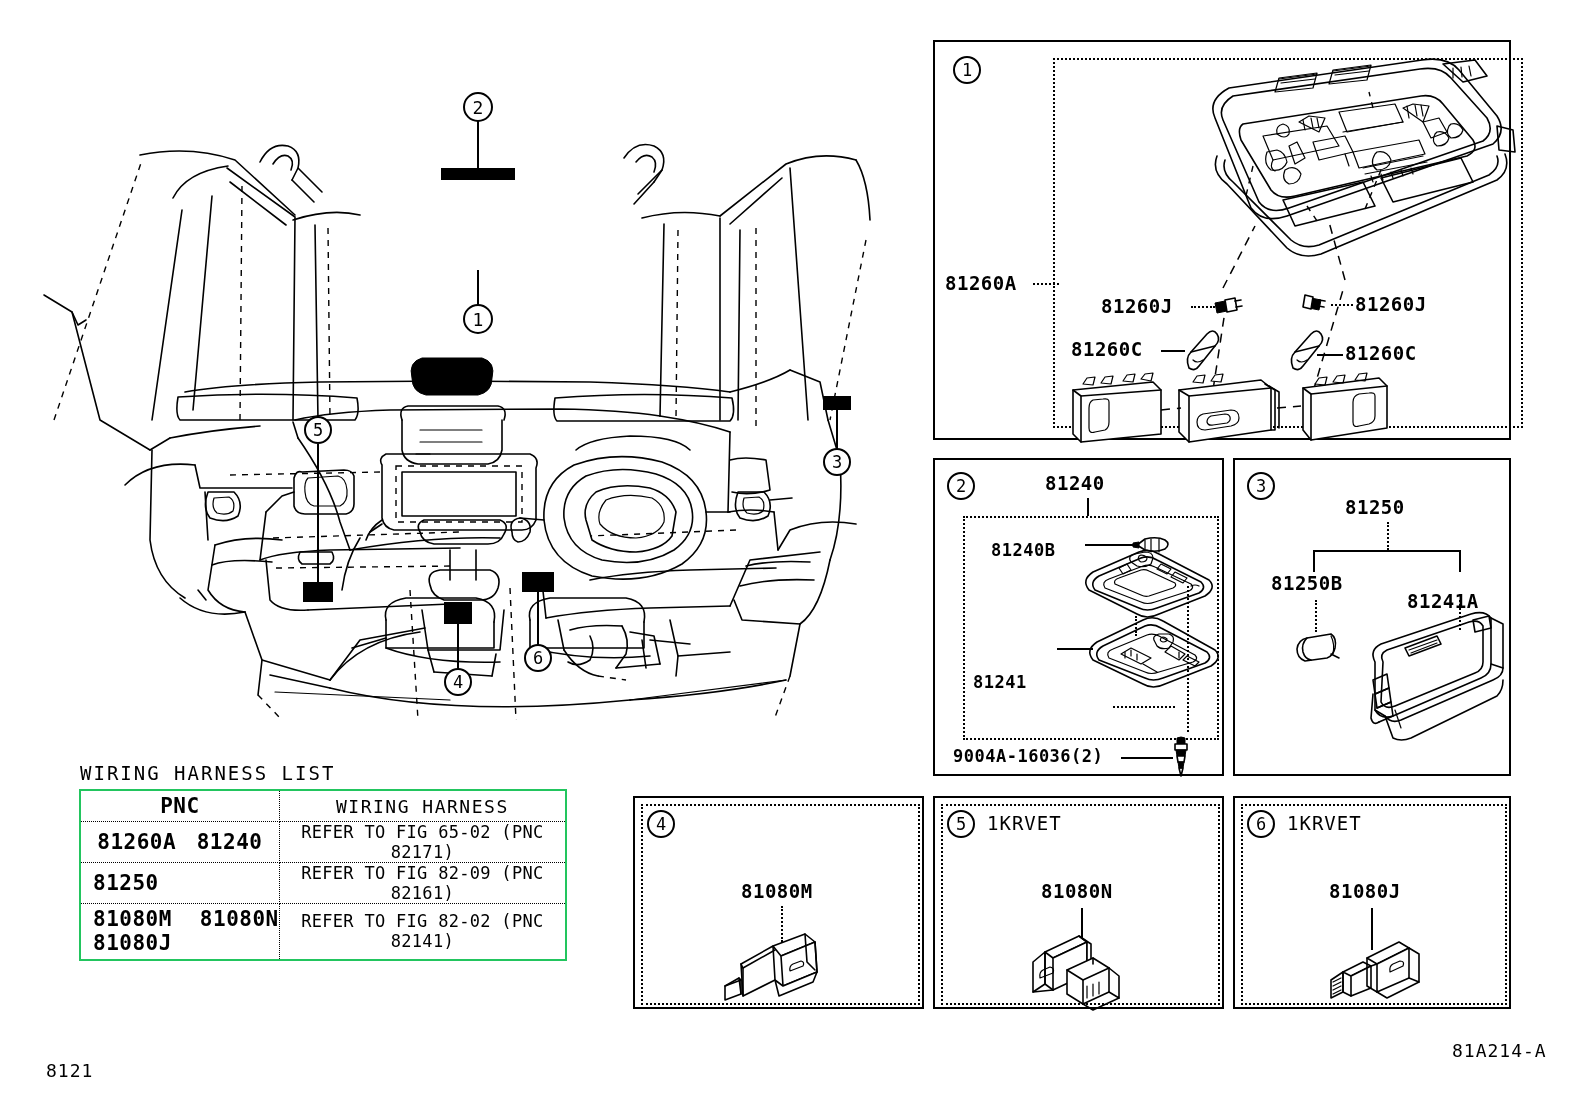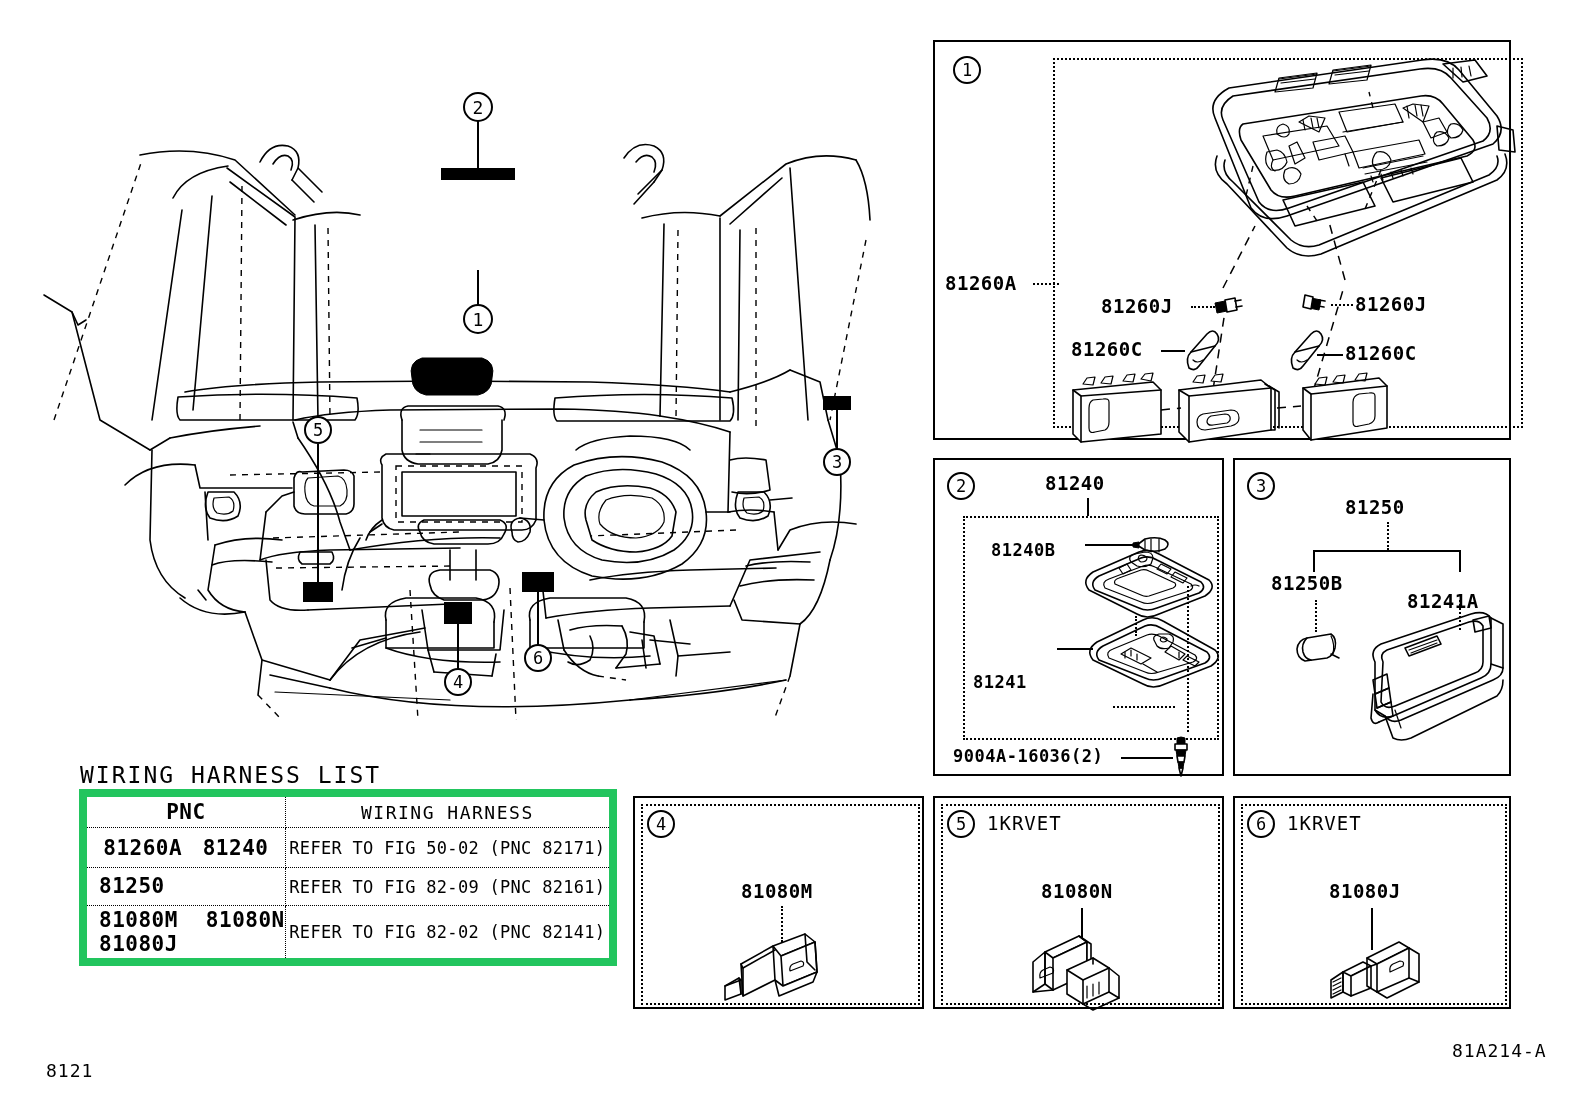--- a/index.html
+++ b/index.html
@@ -32,22 +32,22 @@
   .ldr-v{position:absolute;width:2px;background:#000;}
   .ldr-h{position:absolute;height:2px;background:#000;}
   .ldr-dot-h{position:absolute;height:0;border-top:2px dotted #000;}
   .ldr-dot-v{position:absolute;width:0;border-left:2px dotted #000;}
 
   
   .blk{position:absolute;background:#000;}
 
   
   #harness-table{position:absolute;left:79px;top:789px;width:538px;}
-  #harness-title{position:absolute;left:80px;top:762px;font-size:23px;letter-spacing:2px;}
-  table.wh{border-collapse:collapse;width:538px;border:8px solid #22c55e;background:#fff;}
+  #harness-title{position:absolute;left:80px;top:762px;font-size:19px;letter-spacing:2px;}
+  table.wh{border-collapse:collapse;width:488px;border:2px solid #22c55e;background:#fff;}
   table.wh td,table.wh th{
     border:1px dotted #000;padding:0;margin:0;text-align:center;vertical-align:middle;
     font-family:"DejaVu Sans Mono","Liberation Mono",monospace;
   }
   table.wh .hdr{font-size:18px;font-weight:400;letter-spacing:1.5px;height:30px;}
   table.wh .pnc{font-size:21px;font-weight:700;letter-spacing:.5px;width:192px;}
   table.wh .whv{font-size:17px;font-weight:400;letter-spacing:.3px;}
   .pnc-pair{display:flex;justify-content:space-around;align-items:center;padding:0 6px;}
   .row1{height:40px;}
   .row2{height:38px;}
@@ -619,21 +619,21 @@
       <th class="pnc hdr">PNC</th>
       <th class="hdr">WIRING HARNESS</th>
     </tr>
     <tr class="row1">
       <td class="pnc">
         <div class="pnc-pair">
           <span>81260A</span>
           <span>81240</span>
         </div>
       </td>
-      <td class="whv">REFER TO FIG 50-02 (PNC 82171)</td>
+      <td class="whv">REFER TO FIG 65-02 (PNC 82171)</td>
     </tr>
     <tr class="row2">
       <td class="pnc">
         <div class="pnc-stack">
           <span>81250</span>
         </div>
       </td>
       <td class="whv">REFER TO FIG 82-09 (PNC 82161)</td>
     </tr>
     <tr class="row3">

